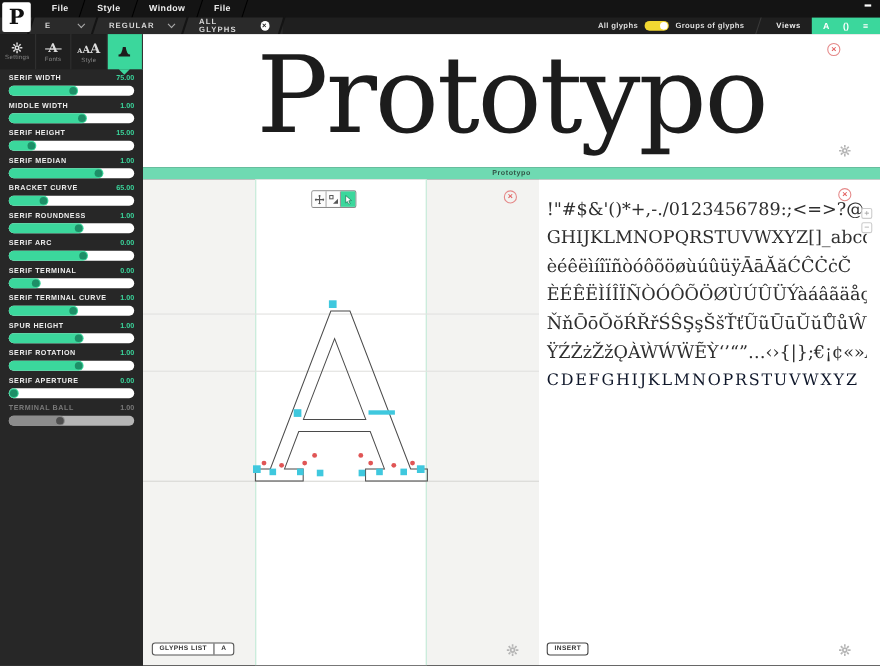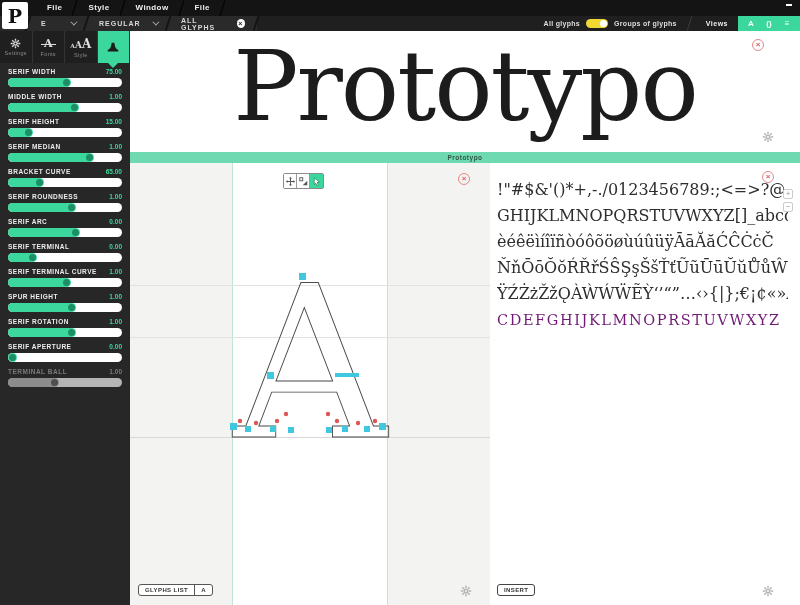--- a/index.html
+++ b/index.html
@@ -76,21 +76,21 @@
   .tool:last-child { border-right:none; }
   .tool.active { background:var(--accent); }
   .seg-btns { position:absolute; left:8px; bottom:9px; display:flex; border:1px solid #555; border-radius:3px; background:#fff; }
   .seg-btn { padding:2px 6px; font-size:6px; font-weight:bold; color:#333; letter-spacing:.4px; }
   .seg-btn + .seg-btn { border-left:1px solid #555; }
 
   
   .text-panel { position:absolute; left:490px; top:163px; width:310px; height:442px; background:#fff; overflow:hidden; }
   .specimen { position:absolute; left:7px; top:14px; right:12px; font-family:"DejaVu Serif",serif; font-size:16px; line-height:26px; color:#2e2e2e; }
   .specimen .line { white-space:nowrap; overflow:hidden; }
-  .specimen .line:last-child { font-size:14.5px; letter-spacing:1.6px; color:#701a75; }
+  .specimen .line:last-child { font-size:14.5px; letter-spacing:1.6px; color:#0f172a; }
   .zoom-btns { position:absolute; right:7px; top:26px; display:flex; flex-direction:column; gap:3px; }
   .zoom-btn { width:10px; height:10px; border:1px solid #ccc; border-radius:2px; color:#999; font-size:8px; line-height:8px; text-align:center; background:#fff; }
   .insert-btn { position:absolute; left:7px; bottom:9px; padding:2px 6px; border:1px solid #444; border-radius:3px; background:#fff; font-size:6px; font-weight:bold; color:#333; letter-spacing:.4px; }
 
   
   .close-x { position:absolute; width:12px; height:12px; border:1px solid #e58a8a; border-radius:50%; color:#e25c5c; font-size:8px; line-height:10px; text-align:center; font-weight:bold; background:transparent; }
   .gear { position:absolute; width:12px; height:12px; }
 </style>
 </head>
 <body>
@@ -412,20 +412,21 @@
         <circle cx="8" cy="8" r="3.4" fill="#b5b5b5"></circle>
         <circle cx="8" cy="8" r="1.4" fill="#f3f3f1"></circle>
       </svg>
   </div>
 
   <div class="text-panel">
     <div class="specimen" id="specimen">
         <div class="line">!"#$&amp;'()*+,-./0123456789:;&lt;=&gt;?@ABCDE</div>
         <div class="line">GHIJKLMNOPQRSTUVWXYZ[]_abcd</div>
         <div class="line">èéêëìíîïñòóôõöøùúûüÿĀāĂăĆĈĊċČ</div>
+        <div class="line">ÈÉÊËÌÍÎÏÑÒÓÔÕÖØÙÚÛÜÝàáâãäåç</div>
         <div class="line">ŇňŌōŎŏŔŘřŚŜŞşŠšŤťŨũŪūŬŭŮůŴŶ</div>
         <div class="line">ŸŹŻżŽžǪÀẀẂẄẼỲ‘’“”…‹›{|};€¡¢«»AB</div>
         <div class="line">CDEFGHIJKLMNOPRSTUVWXYZ</div>
       </div>
     <div class="close-x" style="left:272px; top:8px;">×</div>
     <div class="zoom-btns">
       <div class="zoom-btn">+</div>
       <div class="zoom-btn">−</div>
     </div>
     <div class="insert-btn">INSERT</div>

